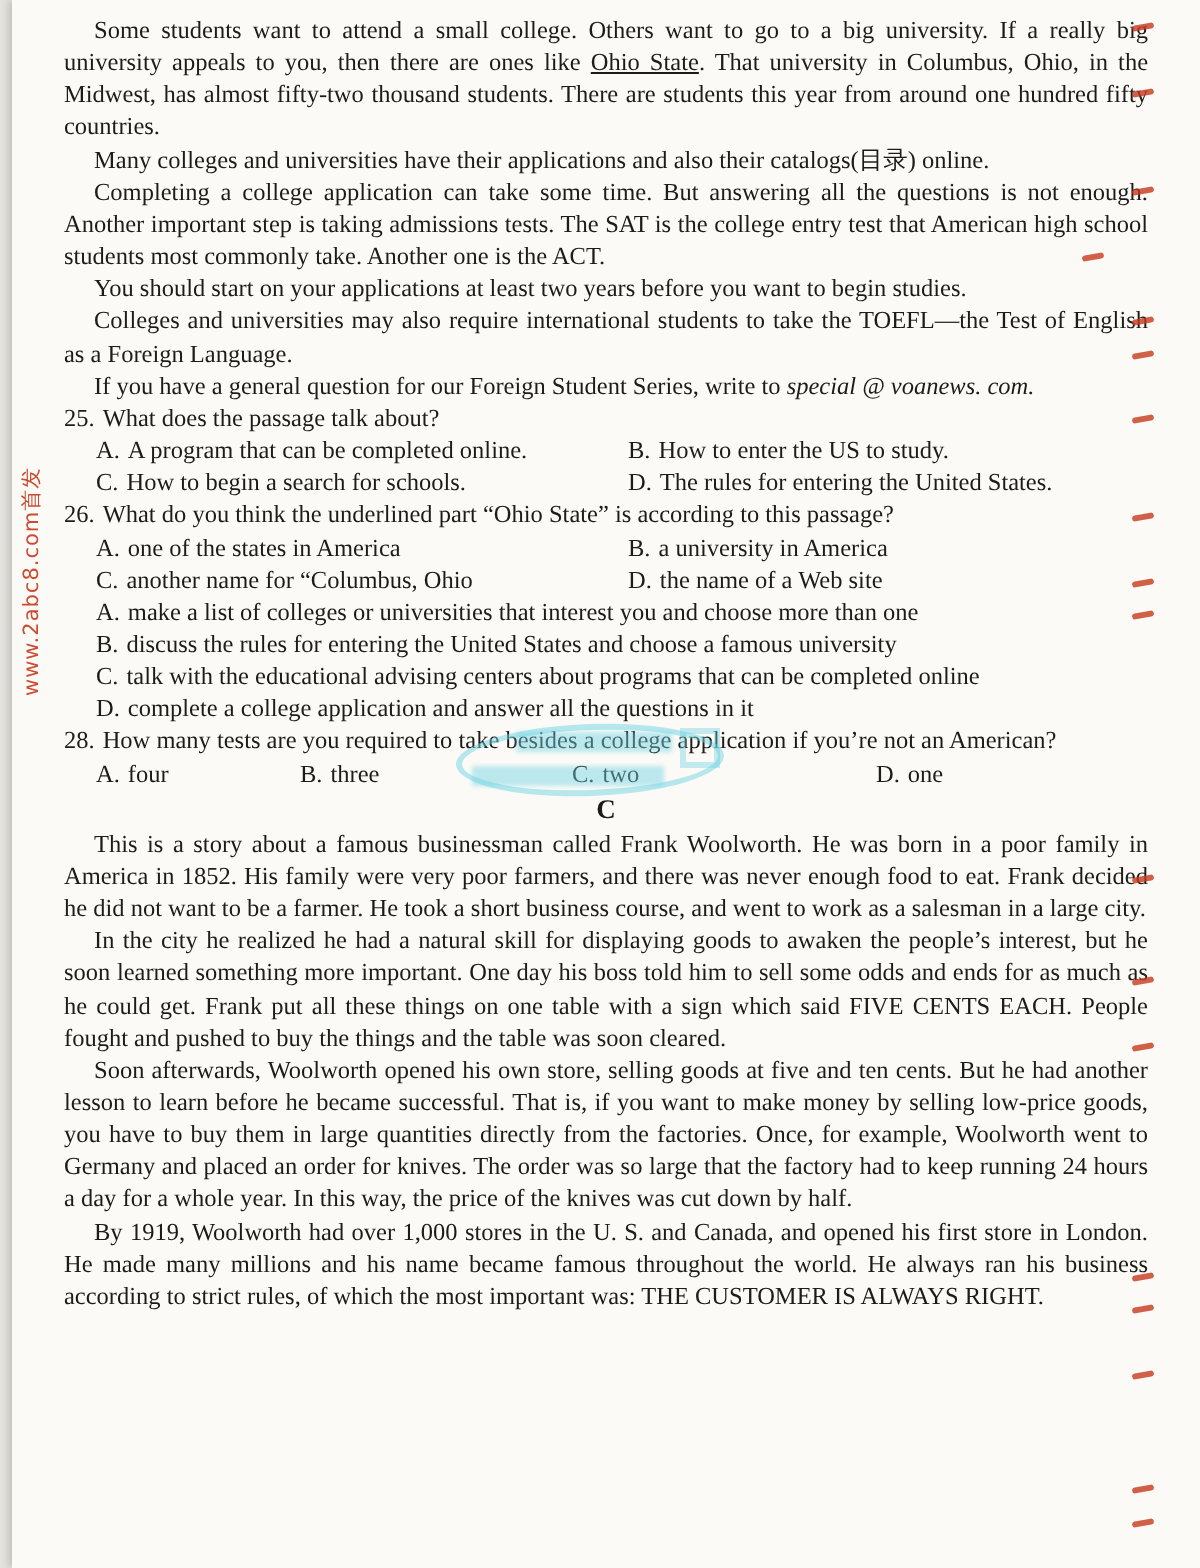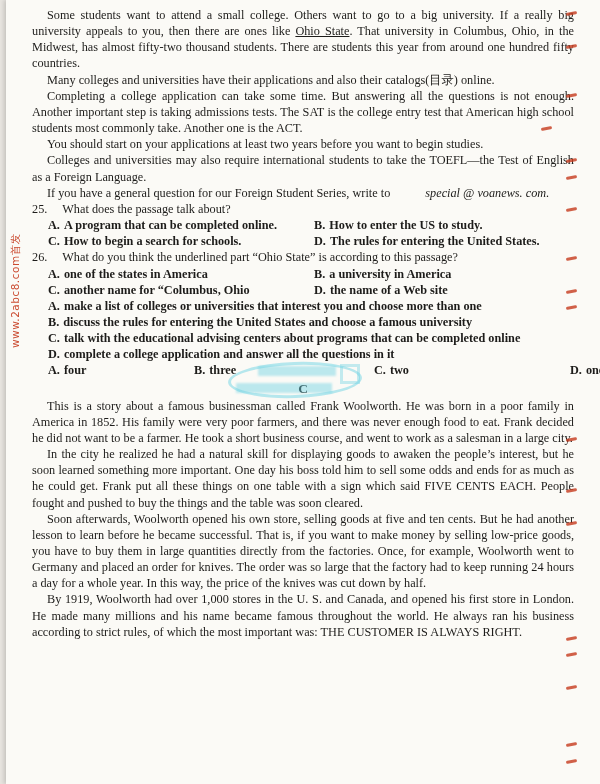--- a/index.html
+++ b/index.html
@@ -4,28 +4,28 @@
 <title>Scanned English Exam Page</title>
 <style>
   html,body{margin:0;padding:0;width:600px;height:784px;overflow:hidden;
     background:#e7e4df;font-family:"Liberation Serif","DejaVu Serif",serif;}
   .paper{position:absolute;left:6px;top:0;right:0;bottom:0;
     background:var(--paper,#fbfaf6);box-shadow:-2px 0 4px rgba(0,0,0,.15);}
   .content{position:absolute;left:26px;top:7px;width:542px;
     color:var(--ink,#1d1c1a);font-size:12.25px;line-height:16.15px;text-align:justify;}
   p.para{margin:0;text-indent:15px;}
   .seg-u{text-decoration:underline;}
-  .seg-i{font-style:italic;margin-left:32px;}
+  .seg-i{font-style:italic;}
   .question{margin:0;}
   .stem{text-indent:0;}
-  .qnum{margin-right:15px;}
+  .qnum{margin-right:4px;}
   .options{padding-left:16px;}
   .options.cols2{display:grid;grid-template-columns:266px auto;}
-  .options.cols4{display:grid;grid-template-columns:102px 136px 152px auto;gap:44px;}
-  .opt{white-space:nowrap;overflow:visible;font-weight:bold;}
+  .options.cols4{display:grid;grid-template-columns:102px 136px 152px auto;}
+  .opt{white-space:nowrap;overflow:visible;}
   .options.cols1 .opt{white-space:normal;}
   .olabel{margin-right:4px;}
   .c-header{text-align:center;font-weight:bold;font-size:13.5px;line-height:17px;margin:1px 0;}
   
   .wm-left{position:absolute;left:3px;top:348px;transform:rotate(-90deg);
     transform-origin:0 0;white-space:nowrap;color:var(--red-mark,#c63a1d);
     font-family:"DejaVu Sans",sans-serif;font-size:10.5px;letter-spacing:.5px;opacity:.9;}
   
   .rmark{position:absolute;width:11px;height:3px;border-radius:2px;
     background:var(--red-mark,#c63a1d);opacity:.8;transform:rotate(-10deg);}
@@ -81,20 +81,23 @@
     <div class="question">
       <div class="options cols1">
         <div class="opt"><span class="olabel">A.</span><span>make a list of colleges or universities that interest you and choose more than one</span></div>
         <div class="opt"><span class="olabel">B.</span><span>discuss the rules for entering the United States and choose a famous university</span></div>
         <div class="opt"><span class="olabel">C.</span><span>talk with the educational advising centers about programs that can be completed online</span></div>
         <div class="opt"><span class="olabel">D.</span><span>complete a college application and answer all the questions in it</span></div>
       </div>
     </div>
 
     <div class="question">
+      <div class="stem">
+        <span class="qnum">28.</span><span>How many tests are you required to take besides a college application if you’re not an American?</span>
+      </div>
       <div class="options cols4">
         <div class="opt"><span class="olabel">A.</span><span>four</span></div>
         <div class="opt"><span class="olabel">B.</span><span>three</span></div>
         <div class="opt"><span class="olabel">C.</span><span>two</span></div>
         <div class="opt"><span class="olabel">D.</span><span>one</span></div>
       </div>
     </div>
 
     <div class="c-header">C</div>
 

